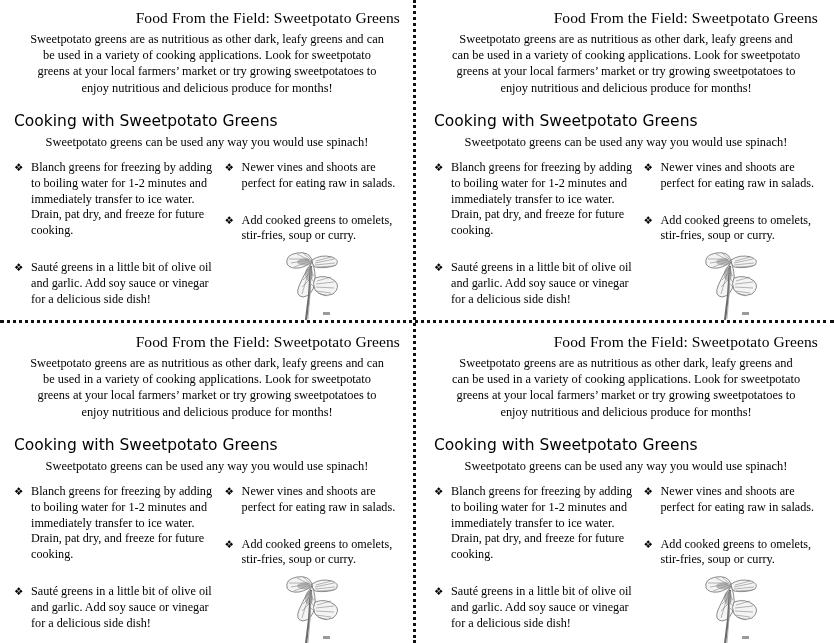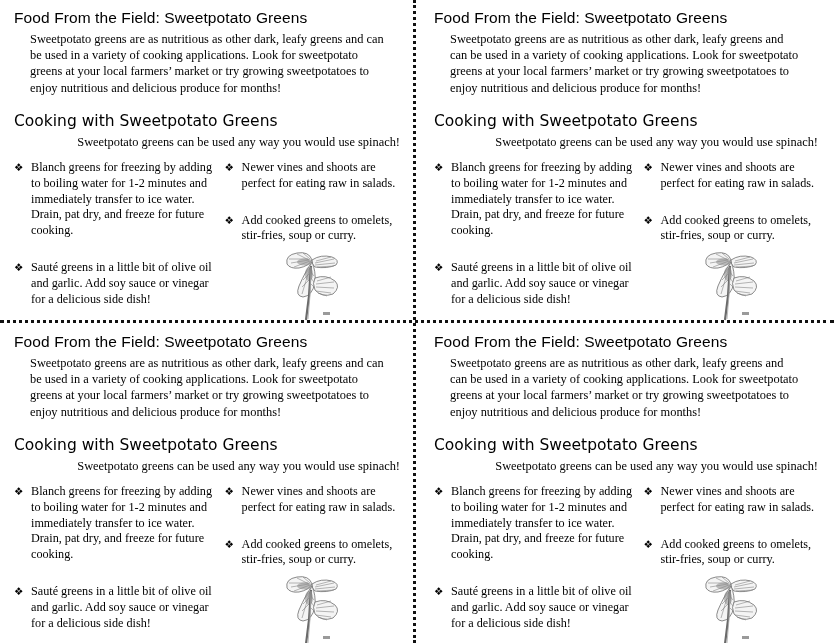--- a/index.html
+++ b/index.html
@@ -40,49 +40,49 @@
   }
   .card {
     position:relative;
     padding:9px 14px 0 14px;
     overflow:hidden;
   }
   .card-r { padding-left:20px; padding-right:16px; }
   .card-b { padding-top:12px; }
 
   .heading {
-    font-family:Liberation Sans, sans-serif;
+    font-family:Liberation Serif, serif;
     font-size:15.5px;
     font-weight:400;
     letter-spacing:0.1px;
-    text-align:left;
+    text-align:right;
     line-height:1.2;
     margin-bottom:3px;
     white-space:nowrap;
   }
   .intro {
     font-size:12.4px;
     line-height:1.32;
-    text-align:left;
+    text-align:center;
     padding:0 16px;
   }
   .subheading {
     font-family:"DejaVu Sans", sans-serif;
     font-size:15.5px;
     font-weight:400;
     text-align:left;
     line-height:1.2;
     margin-top:16px;
     margin-bottom:3px;
     white-space:nowrap;
   }
   .subline {
     font-size:12.4px;
     line-height:1.3;
-    text-align:right;
+    text-align:center;
     margin-bottom:10px;
   }
   .cols {
     display:flex;
     align-items:flex-start;
     position:relative;
   }
   .col { position:relative; }
   .col-left  { width:53%; padding-right:4px; }
   .col-right { width:47%; padding-left:6px; }

